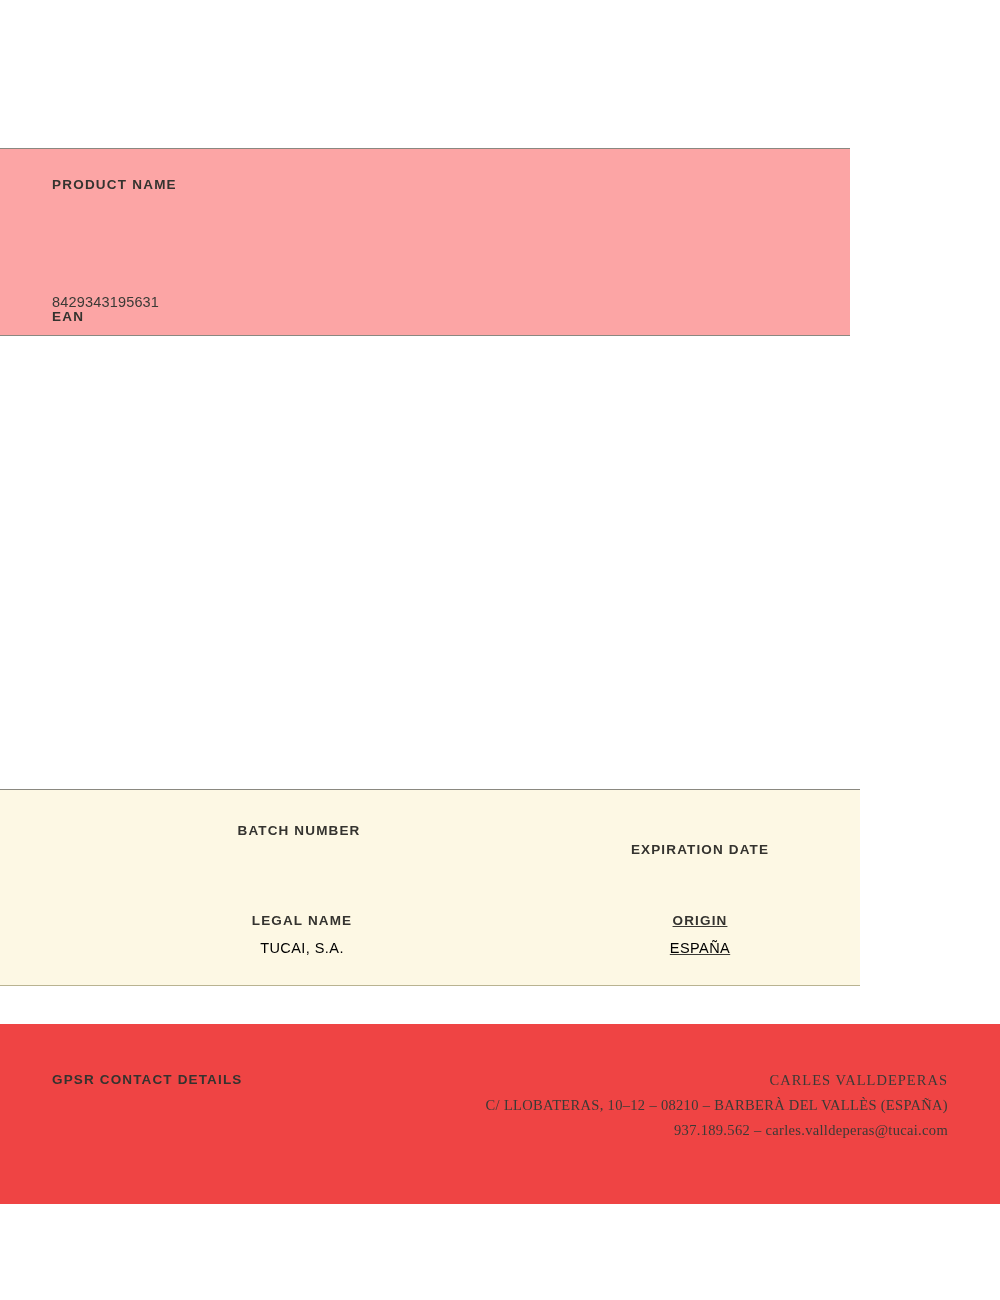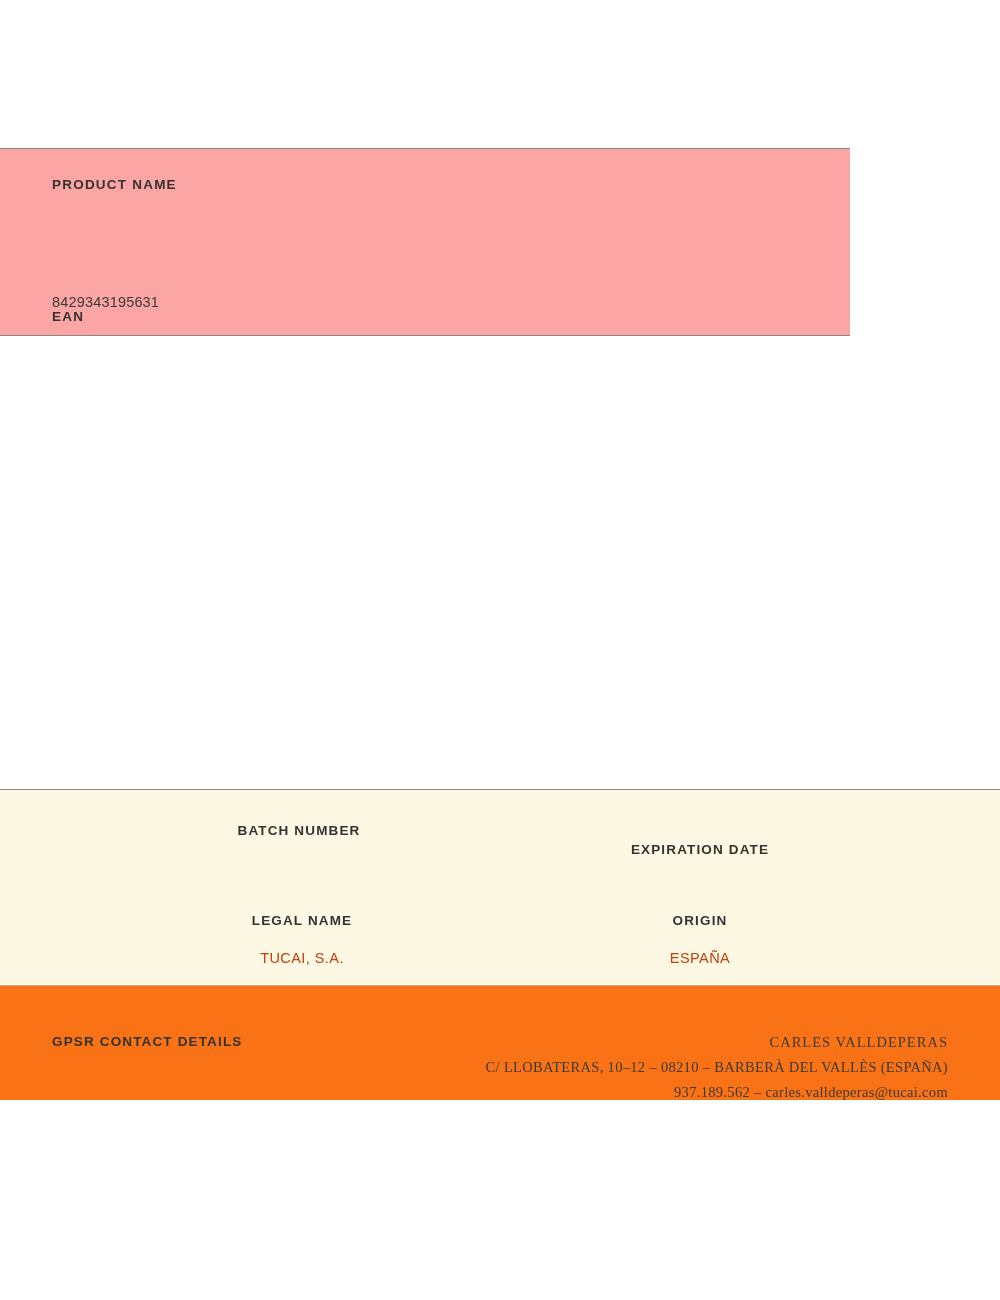--- a/index.html
+++ b/index.html
@@ -62,21 +62,21 @@
     width: 1000px;
     height: 453px;
     background: #ffffff;
   }
 
   
   .block-batch {
     position: absolute;
     left: 0;
     top: 789px;
-    width: 1000px;
+    width: 860px;
     height: 197px;
     background: #fdf8e4;
     border-top: 1px solid #8a8880;
     border-bottom: 1px solid #b9b391;
     box-sizing: border-box;
   }
   .col-cell {
     position: absolute;
     text-align: center;
     width: 300px;
@@ -84,36 +84,36 @@
   .cell-label {
     font-size: 13.5px;
     font-weight: bold;
     letter-spacing: 0.085em;
     color: #34332f;
     text-transform: uppercase;
   }
   .cell-value {
     font-size: 14.5px;
     letter-spacing: 0.03em;
-    color: #c2410c;
-    margin-top: 22px;
+    color: #000000;
+    margin-top: 12px;
   }
   .batch-cell  { left: 149px; top: 33px; }
   .exp-cell    { left: 550px; top: 33px; margin-top: 19px; }
   .legal-cell  { left: 152px; top: 123px; }
-  .origin-cell { left: 550px; top: 123px; }
+  .origin-cell { left: 550px; top: 123px; text-decoration: underline; }
 
   
   .block-gpsr {
     position: absolute;
     left: 0;
-    top: 986px;
+    top: 1024px;
     width: 1000px;
-    height: 114px;
-    background: #f97316;
+    height: 180px;
+    background: #ef4444;
     box-sizing: border-box;
   }
   .gpsr-label {
     position: absolute;
     left: 52px;
     top: 48px;
     font-size: 13.5px;
     font-weight: bold;
     letter-spacing: 0.085em;
     color: #34332f;

